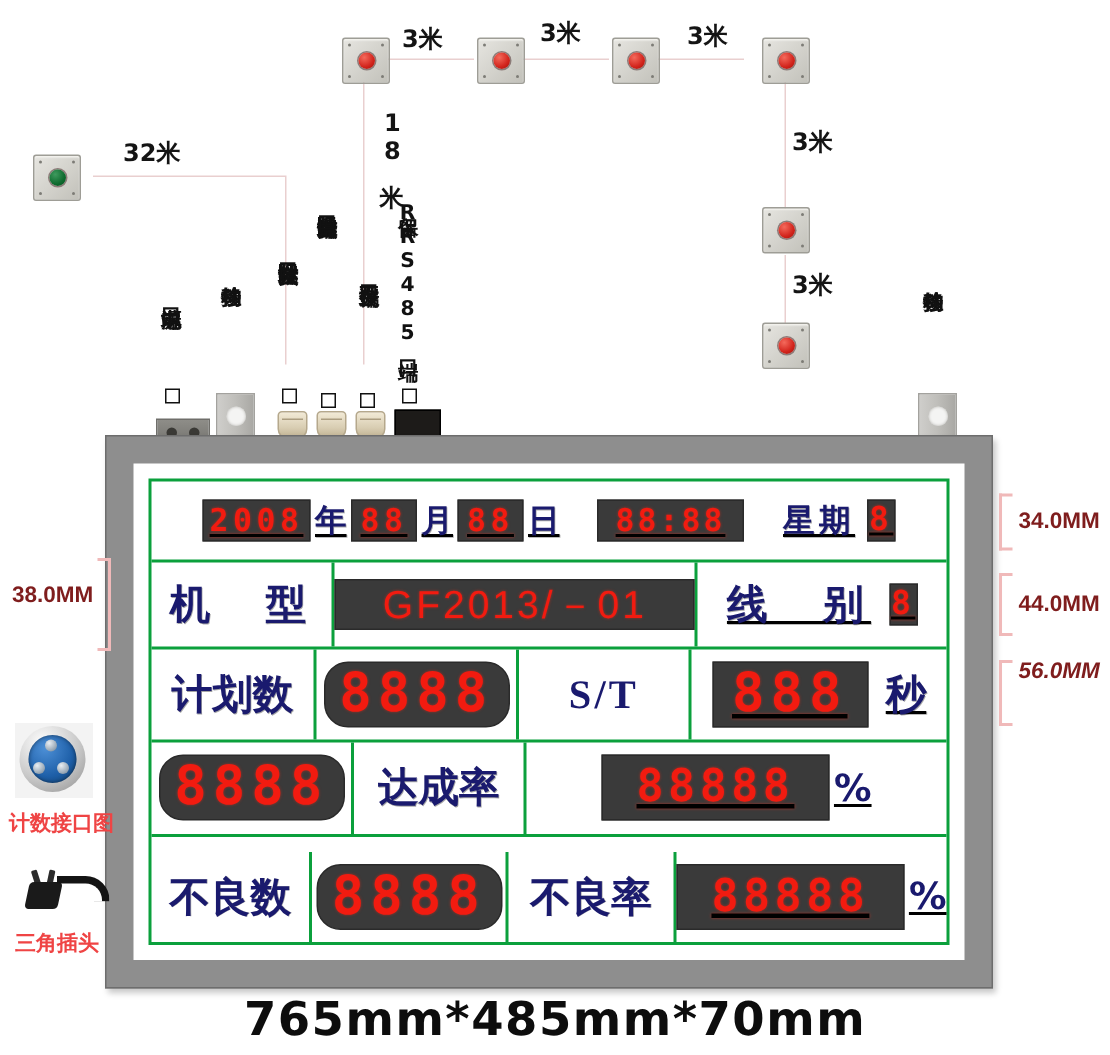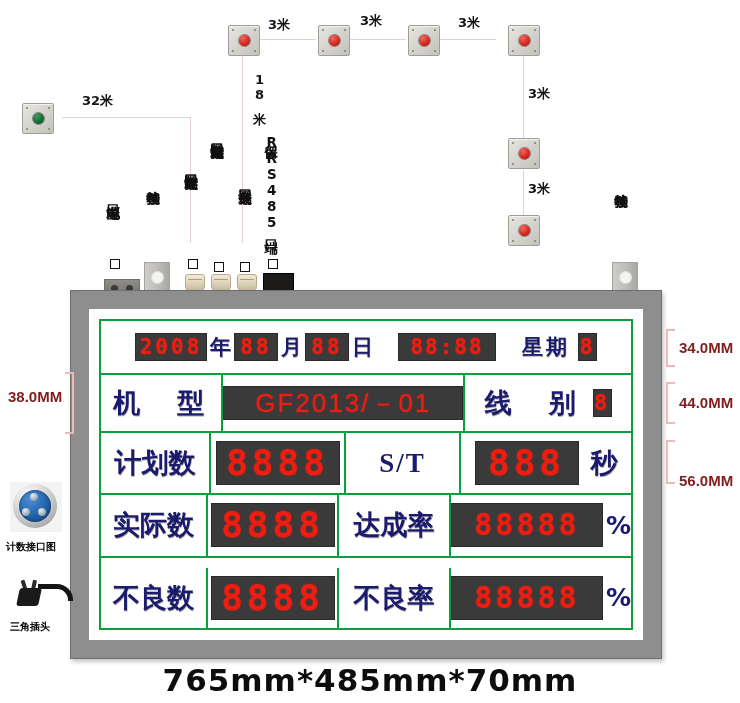--- a/index.html
+++ b/index.html
@@ -26,21 +26,21 @@
     background:radial-gradient(circle at 35% 30%,#3f9a5e,#0e6b2f 60%,#084a1e);
   }
   .sensor b{position:absolute;width:2px;height:2px;background:#7d7c76;border-radius:50%;}
   .sensor b.p1{left:3px;top:3px;} .sensor b.p2{right:3px;top:3px;}
   .sensor b.p3{left:3px;bottom:3px;} .sensor b.p4{right:3px;bottom:3px;}
 
   .wire{position:absolute;background:#e9cfcf;}
   .wire.h{height:1px;} .wire.v{width:1px;}
 
   .dimlabel{
-    position:absolute;color:#141414;font-weight:bold;font-size:13px;
+    position:absolute;color:#141414;font-weight:bold;font-size:16px;
     font-family:"DejaVu Sans","Liberation Sans",sans-serif;white-space:nowrap;
   }
   .dimlabel.vert{
     writing-mode:vertical-rl;text-orientation:upright;letter-spacing:0px;
   }
 
   
   .vlabel{
     position:absolute;writing-mode:vertical-rl;text-orientation:upright;
     font-family:"DejaVu Sans","Liberation Sans",sans-serif;
@@ -88,21 +88,21 @@
   #grid{
     position:absolute;left:10px;top:10px;right:10px;bottom:10px;
     border:2px solid #0ba03c;display:flex;flex-direction:column;
   }
   .brow{display:flex;border-bottom:2px solid #0ba03c;}
   .brow:last-child{border-bottom:none;}
   .bcell{
     display:flex;align-items:center;justify-content:center;
     border-right:2px solid #0ba03c;box-sizing:border-box;
   }
-  .bcell:last-child{border-right:none;}
+  .bcell:last-child{border-right:none;text-decoration:underline;}
 
   .cjk{
     font-family:"DejaVu Sans","Liberation Sans",sans-serif;
     color:#1a1a6e;font-weight:bold;
     text-shadow:0.5px 0.5px 0 rgba(0,0,0,.35);
   }
   .lbl{font-size:27px;letter-spacing:5px;white-space:nowrap;}
   .lbl-small{font-size:21px;letter-spacing:3px;white-space:nowrap;}
   .st{
     font-family:"Liberation Serif","DejaVu Serif",serif;
@@ -118,38 +118,38 @@
     letter-spacing:3px;line-height:1;
     text-shadow:0 0 2px rgba(255,40,20,.55);
   }
   .seg{font-weight:bold;}
   .led-dt{height:24px;font-size:21px;padding:1px 4px;}
   .led-model{
     height:30px;font-size:26px;padding:1px 8px;letter-spacing:2px;
     font-family:"Liberation Sans","DejaVu Sans",sans-serif;font-weight:normal;
   }
   .led-1{height:26px;width:17px;font-size:22px;}
-  .led-4{height:42px;font-size:36px;padding:0 6px;letter-spacing:4px;}
+  .led-4{height:42px;font-size:36px;padding:0 6px;letter-spacing:4px;border-radius:16px;}
   .led-3{height:42px;font-size:36px;padding:0 6px;letter-spacing:4px;}
   .led-5{height:42px;font-size:30px;padding:0 5px;letter-spacing:3px;}
 
   .rowline{display:flex;align-items:center;justify-content:center;gap:6px;}
 
   
   .meas{position:absolute;}
   .meas .bar{position:absolute;border-left:2px solid #f0b9b9;}
   .meas .tick{position:absolute;height:2px;background:#f0b9b9;width:9px;}
   .meastxt{
     position:absolute;color:#7f1d1d;font-weight:bold;font-size:15px;
     font-family:"Liberation Sans","DejaVu Sans",sans-serif;white-space:nowrap;
   }
 
   
   .acc-caption{
-    position:absolute;color:#000000;font-weight:bold;font-size:10px;
+    position:absolute;color:#ef4444;font-weight:bold;font-size:14px;
     font-family:"DejaVu Sans","Liberation Sans",sans-serif;white-space:nowrap;
   }
   .connector-img{
     position:absolute;width:52px;height:50px;background:#f3f3f3;
   }
   .connector-img .ring{
     position:absolute;left:3px;top:2px;width:44px;height:44px;border-radius:50%;
     background:radial-gradient(circle at 35% 25%,#fdfdfd,#c9c9c9 55%,#8e8e8e);
   }
   .connector-img .face{
@@ -326,23 +326,20 @@
         <div class="bcell" style="width:115px;">
           <span class="st">S/T</span>
         </div>
         <div class="bcell rowline" style="flex:1;">
           <span class="led seg led-3" style="width:90px;">888</span>
           <span class="cjk lbl" style="letter-spacing:0;margin-left:6px;">秒</span>
         </div>
       </div>
 
       <div class="brow" style="flex:1;">
-        <div class="bcell" style="width:110px;">
-          <span class="cjk lbl" style="letter-spacing:0;">实际数</span>
-        </div>
         <div class="bcell" style="width:135px;">
           <span class="led seg led-4" style="width:110px;">8888</span>
         </div>
         <div class="bcell" style="width:115px;">
           <span class="cjk lbl" style="letter-spacing:0;">达成率</span>
         </div>
         <div class="bcell rowline" style="flex:1;gap:0;">
           <span class="led seg led-5" style="width:140px;">88888</span>
           <span class="pct">%</span>
         </div>
@@ -387,21 +384,21 @@
   <div class="tick" style="left:0;top:0;"></div>
   <div class="tick" style="left:0;top:40px;"></div>
 </div>
 <div class="meastxt" style="left:679px;top:394px;">44.0MM</div>
 
 <div class="meas" style="left:666px;top:440px;width:12px;height:44px;">
   <div class="bar" style="left:0;top:0;height:44px;"></div>
   <div class="tick" style="left:0;top:0;"></div>
   <div class="tick" style="left:0;top:42px;"></div>
 </div>
-<div class="meastxt" style="left:679px;top:472px;">56.0MM</div>
+<div class="meastxt" style="left:679px;top:439px;font-style:italic;">56.0MM</div>
 
 <div class="connector-img" style="left:10px;top:482px;">
   <div class="ring"></div>
   <div class="face">
     <div class="pin" style="left:11px;top:3px;"></div>
     <div class="pin" style="left:3px;top:18px;"></div>
     <div class="pin" style="left:19px;top:18px;"></div>
   </div>
 </div>
 <div class="acc-caption" style="left:6px;top:540px;">计数接口图</div>

